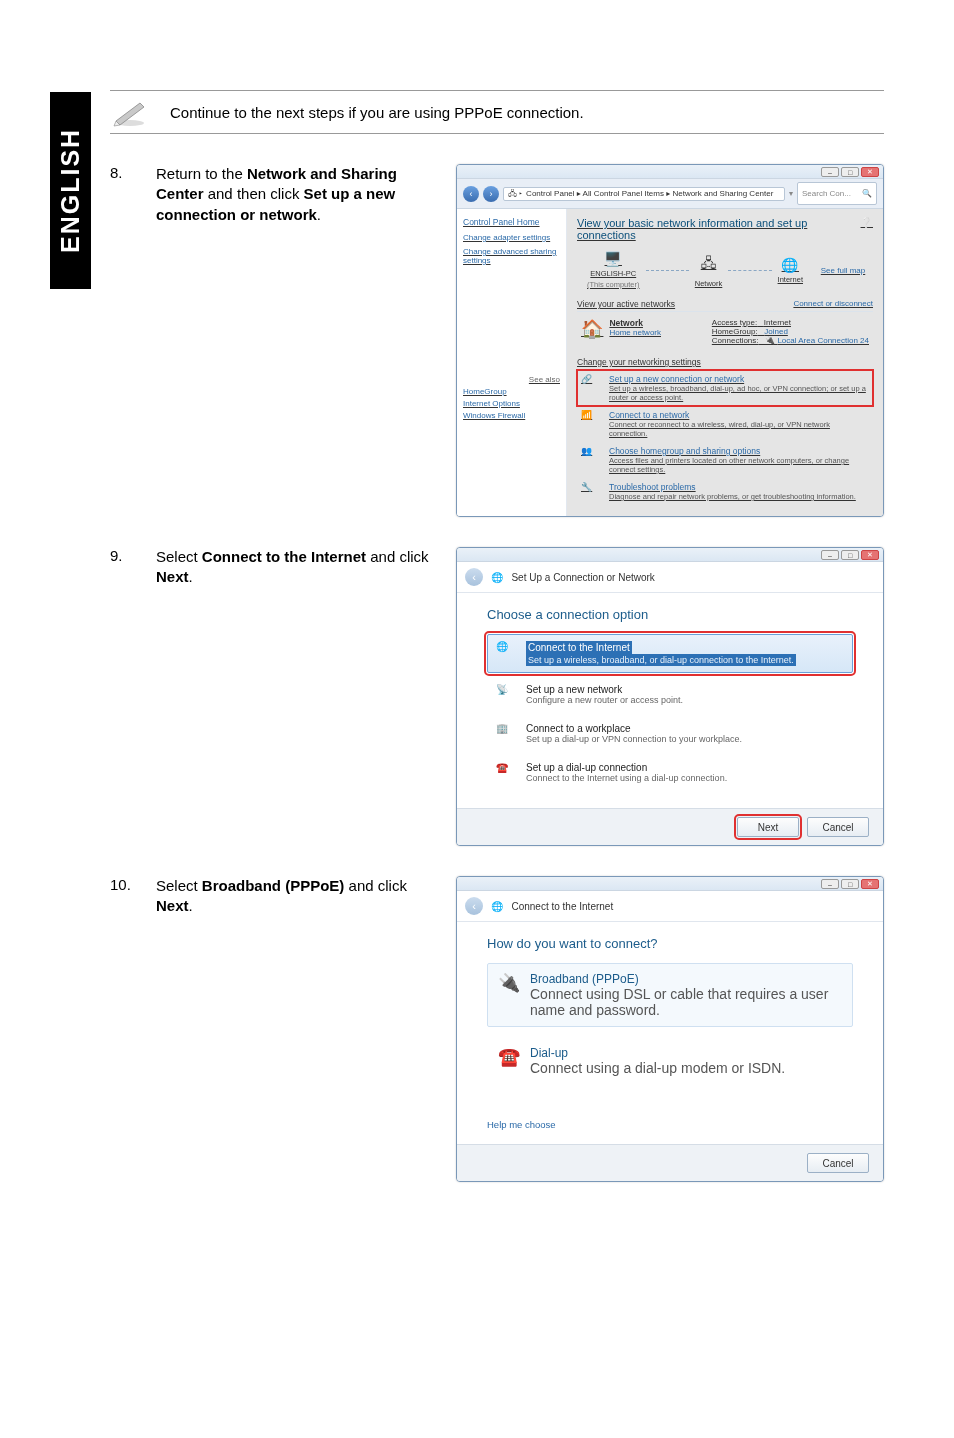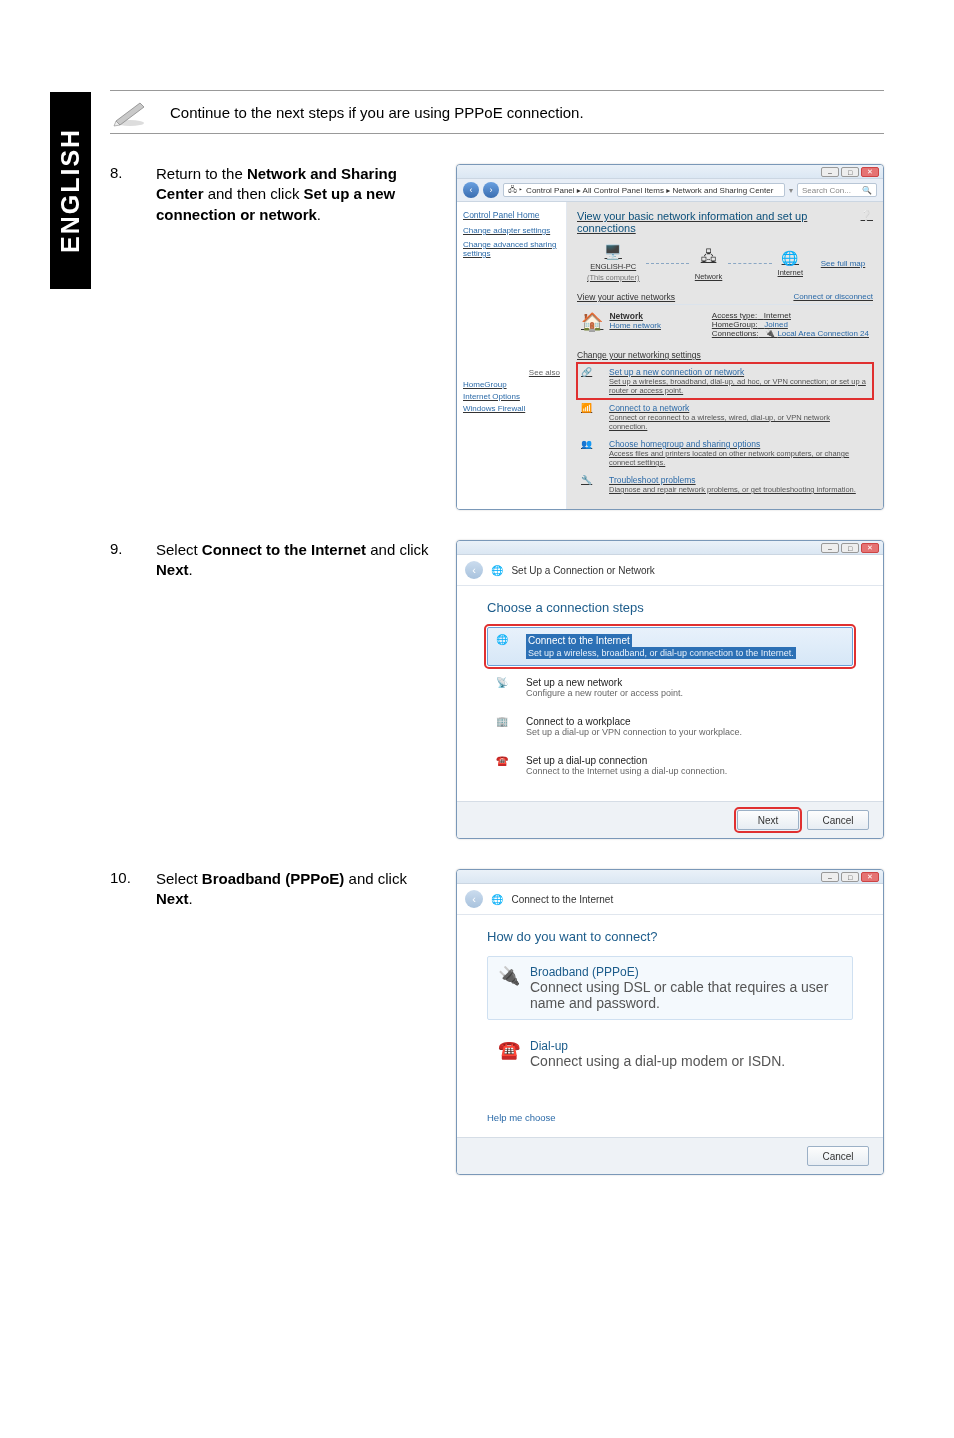--- a/index.html
+++ b/index.html
@@ -54,21 +54,21 @@
   .step-img { flex: 1; }
 
   
   .win { border: 1px solid #7a98b8; border-radius: 4px; background: #f4f8fc; font-size: 9px; color: #333; overflow: hidden; box-shadow: 0 0 2px rgba(0,0,0,0.2); }
   .titlebar { height: 14px; display:flex; justify-content:flex-end; gap:2px; padding:2px 4px; background: linear-gradient(#eaf1f8,#dbe7f3); border-bottom:1px solid #cbd6e2; }
   .wbtn { width:18px; height:10px; border:1px solid #999; border-radius:2px; background:#eee; display:flex; align-items:center; justify-content:center; font-size:7px; }
   .wbtn.close { background:#e57373; border-color:#c44; color:#fff; }
   .addrbar { display:flex; align-items:center; gap:4px; padding:3px 6px; background:#e8eef6; border-bottom:1px solid #cbd6e2; }
   .navcircle { width:16px; height:16px; border-radius:50%; background:linear-gradient(#6aa0e0,#3a6db0); color:#fff; display:flex; align-items:center; justify-content:center; font-size:9px; }
   .addrfield { flex:1; background:#fff; border:1px solid #b8c6d6; border-radius:2px; height:14px; display:flex; align-items:center; padding:0 4px; font-size:8px; color:#333; }
-  .searchfield { width:80px; background:#fff; border:1px solid #b8c6d6; border-radius:2px; height:14px; display:flex; align-items:center; padding:0 4px; font-size:8px; color:#888; }
+  .searchfield { width:80px; background:#fff; border:1px solid #b8c6d6; border-radius:2px; height:23px; display:flex; align-items:center; padding:0 4px; font-size:8px; color:#888; }
   .nsc-body { display:flex; background:#e5e5e5;text-decoration:underline; }
   .nsc-side { width:110px; background:#fff; border-right:1px solid #e2e8f0; padding:8px 6px; }
   .nsc-side .hdr { color:#2b6aa8; font-size:8.5px; margin-bottom:6px; }
   .nsc-side .lnk { color:#2b6aa8; font-size:8px; margin:5px 0; cursor:default; }
   .nsc-main { flex:1; padding:8px 10px 10px 10px; }
   .nsc-title { color:#0b4f7a; font-size:11px; margin-bottom:6px; }
   .nsc-map { display:flex; align-items:center; justify-content:space-between; padding:4px 10px; }
   .nsc-node { display:flex; flex-direction:column; align-items:center; gap:2px; font-size:7.5px; }
   .nsc-dash { flex:1; border-top:1px dashed #8aa7c4; margin:0 6px; height:0; }
   .nsc-fullmap { color:#2b6aa8; font-size:8px; text-align:right; }
@@ -267,21 +267,21 @@
           <div class="wbtn">–</div>
           <div class="wbtn">□</div>
           <div class="wbtn close">✕</div>
         </div>
         <div class="wiz-head">
           <div class="bk">‹</div>
           <span>🌐</span>
           <span>Set Up a Connection or Network</span>
         </div>
         <div class="wiz-body">
-          <div class="wiz-title">Choose a connection steps</div>
+          <div class="wiz-title">Choose a connection option</div>
           <div class="wiz-opt sel">
             <span class="mini-ico">🌐</span>
             <div><div class="ot">Connect to the Internet</div><div class="od">Set up a wireless, broadband, or dial-up connection to the Internet.</div></div>
           </div>
           <div class="wiz-opt">
             <span class="mini-ico">📡</span>
             <div>
                 <div class="ot">Set up a new network</div>
                 <div class="od">Configure a new router or access point.</div>
               </div>

